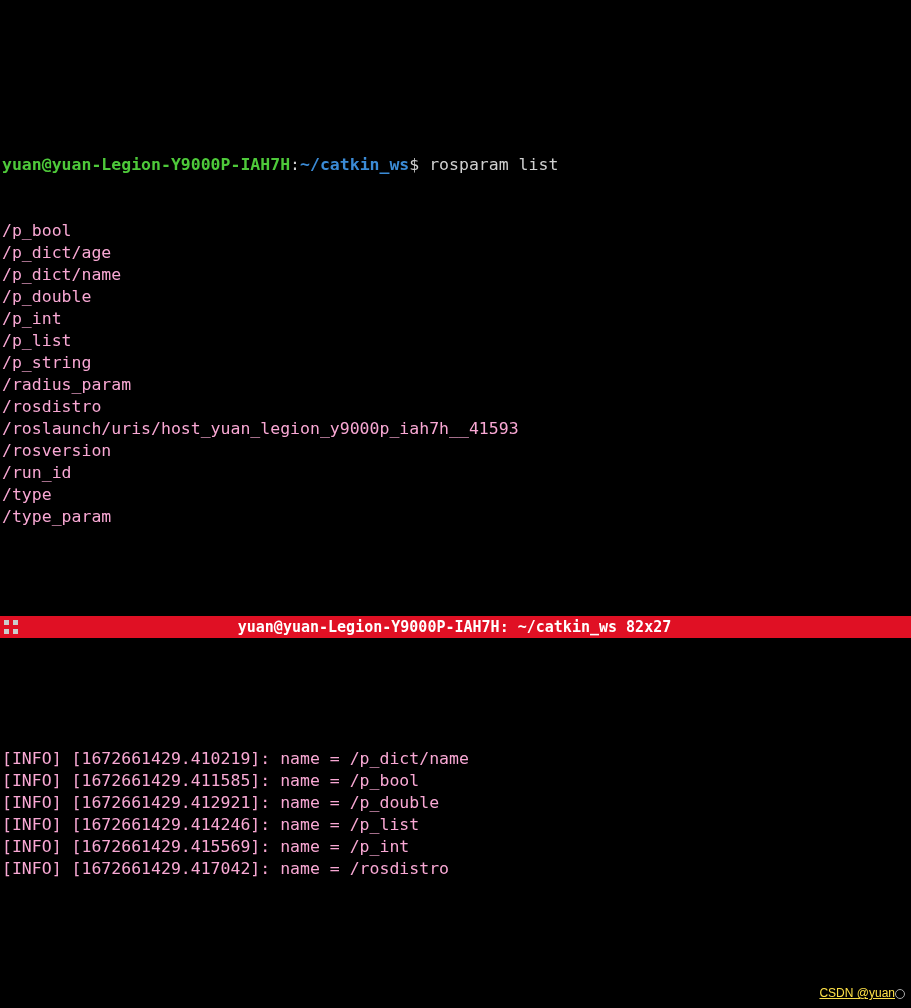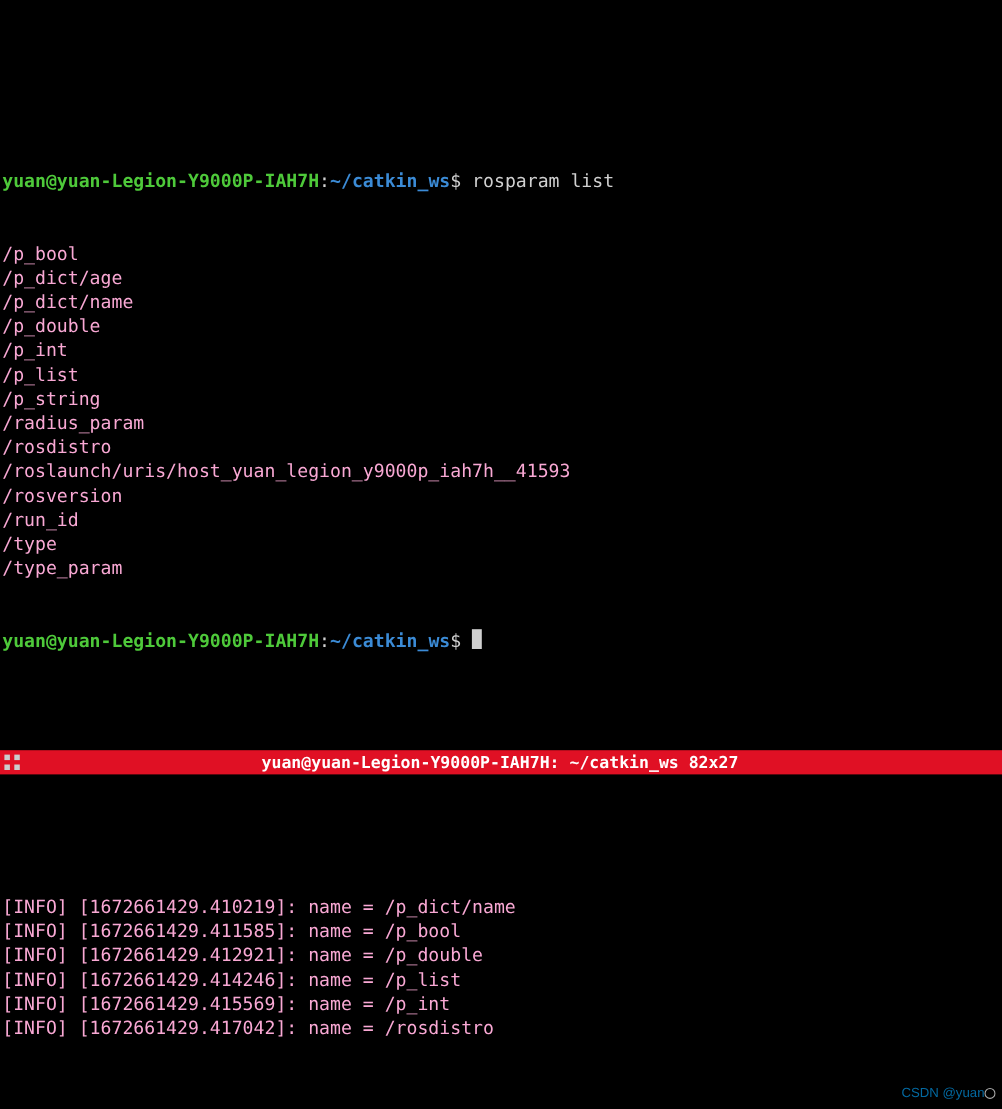--- a/index.html
+++ b/index.html
@@ -49,43 +49,43 @@
   .titlebar .icon i {
     width: 5px; height: 5px; background:#ccc; display:block;
   }
   .titlebar .title {
     position:absolute; left:0; right:2px; text-align:center;
   }
   .watermark {
     position: fixed;
     right: 6px;
     bottom: 4px;
-    color: #0369a1;
+    color: #fde047;
     font-size: 12px;
     font-family: Arial, sans-serif;
+    text-decoration: underline;
   }
   .watermark .ring {
     display:inline-block;
     width:10px;height:10px;
     border:1px solid #aaa;
     border-radius:50%;
     vertical-align:middle;
   }
   .line { display:block; }
 </style>
 </head>
 <body>
 
 
 
 
 <div class="term">
   <span class="line"><span class="user">yuan@yuan-Legion-Y9000P-IAH7H</span><span class="dollar">:</span><span class="path">~</span><span class="path">/catkin_ws</span><span class="dollar">$</span><span class="cmd"> rosparam list</span></span>
   <div id="top-params"><span class="line out">/p_bool</span><span class="line out">/p_dict/age</span><span class="line out">/p_dict/name</span><span class="line out">/p_double</span><span class="line out">/p_int</span><span class="line out">/p_list</span><span class="line out">/p_string</span><span class="line out">/radius_param</span><span class="line out">/rosdistro</span><span class="line out">/roslaunch/uris/host_yuan_legion_y9000p_iah7h__41593</span><span class="line out">/rosversion</span><span class="line out">/run_id</span><span class="line out">/type</span><span class="line out">/type_param</span></div>
-  <span class="line"><span class="user">yuan@yuan-Legion-Y9000P-IAH7H</span><span class="dollar">:</span><span class="path">~</span><span class="path">/catkin_ws</span><span class="dollar">$</span> <span class="cursor"></span></span>
 </div>
 
 
 <div class="titlebar">
   <span class="icon">
     <span><i></i><i></i></span><span><i></i><i></i></span>
   </span>
   <span class="title">yuan@yuan-Legion-Y9000P-IAH7H: ~/catkin_ws 82x27</span>
 </div>
 

